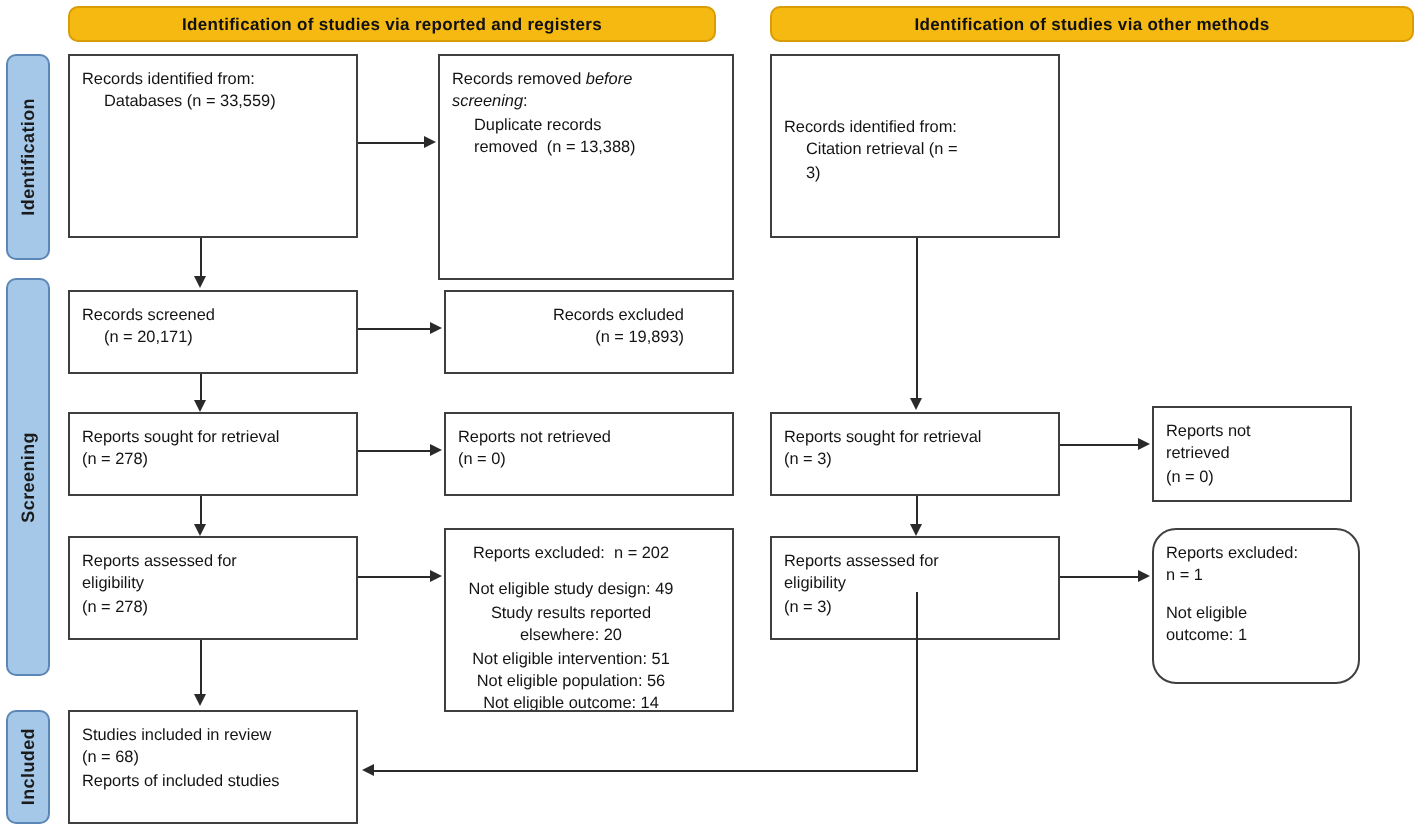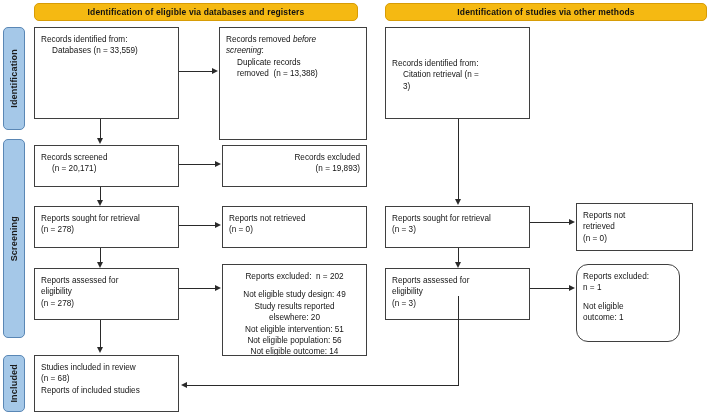--- a/index.html
+++ b/index.html
@@ -53,21 +53,21 @@
     letter-spacing: 0.15px;
     text-align: center;
   }
 
   
   .node {
     position: absolute;
     background: #ffffff;
     border: 1px solid #3f3f3f;
     box-sizing: border-box;
-    padding: 6px 6px 4px 6px;
+    padding: 6px 24px 4px 6px;
     font-size: 8.2px;
     line-height: 11.4px;
     color: #141414;
     overflow: hidden;
   }
   .node .ln { white-space: pre-wrap; }
   .node .ln.ind { padding-left: 11px; }
   .node .it { font-style: italic; }
   .node .sp { height: 7px; }
 
@@ -97,21 +97,21 @@
     border-right: 3.5px solid transparent;
     border-top: 6px solid #2a2a2a;
   }
 </style>
 </head>
 <body>
 
 <div id="canvas">
 
   <div class="section-header" style="left:34px; top:3px; width:324px; height:18px;">
-    <span>Identification of eligible via databases and registers</span>
+    <span>Identification of studies via reported and registers</span>
   </div>
   <div class="section-header" style="left:385px; top:3px; width:322px; height:18px;">
     <span>Identification of studies via other methods</span>
   </div>
 
   <div class="phase-tab" style="left:3px; top:27px; width:22px; height:103px;">
     <span class="vlabel">Identification</span>
   </div>
   <div class="phase-tab" style="left:3px; top:139px; width:22px; height:199px;">
     <span class="vlabel">Screening</span>
@@ -208,21 +208,21 @@
   </div>
 
   <div class="ln-v" style="left:458px; top:119px; height:82px;"></div>
   <div class="arrow-d" style="left:455px; top:199px;"></div>
 
   <div class="node" style="left:385px; top:206px; width:145px; height:42px;">
     <div class="ln">Reports sought for retrieval</div>
     <div class="ln">(n = 3)</div>
   </div>
 
-  <div class="node" style="left:576px; top:203px; width:117px; height:48px;">
+  <div class="node" style="left:576px; top:203px; width:100px; height:48px;">
     <div class="ln">Reports not</div>
     <div class="ln">retrieved</div>
     <div class="ln">(n = 0)</div>
   </div>
 
   <div class="ln-h" style="left:530px; top:222px; width:39px;"></div>
   <div class="arrow-r" style="left:569px; top:219px;"></div>
 
   <div class="ln-v" style="left:458px; top:248px; height:17px;"></div>
   <div class="arrow-d" style="left:455px; top:262px;"></div>

